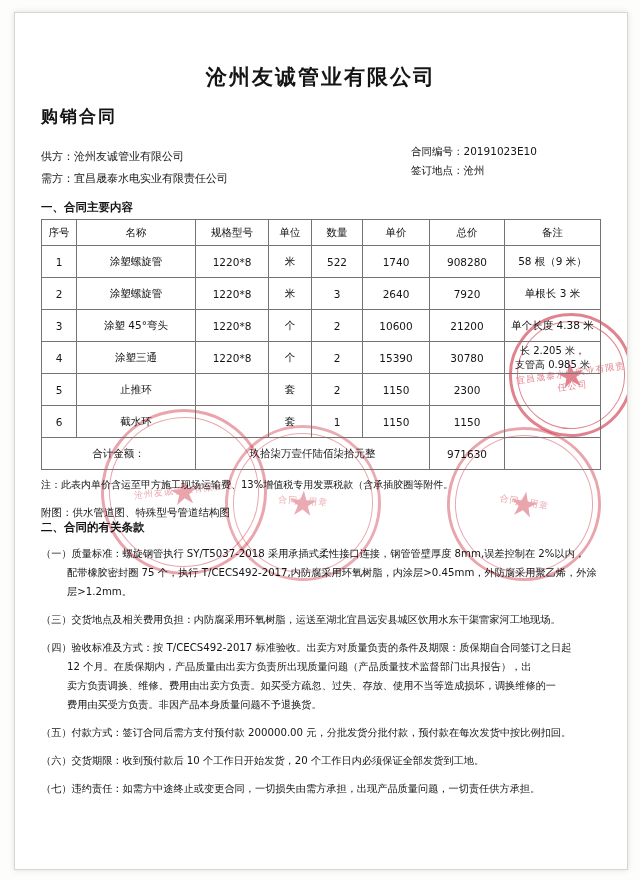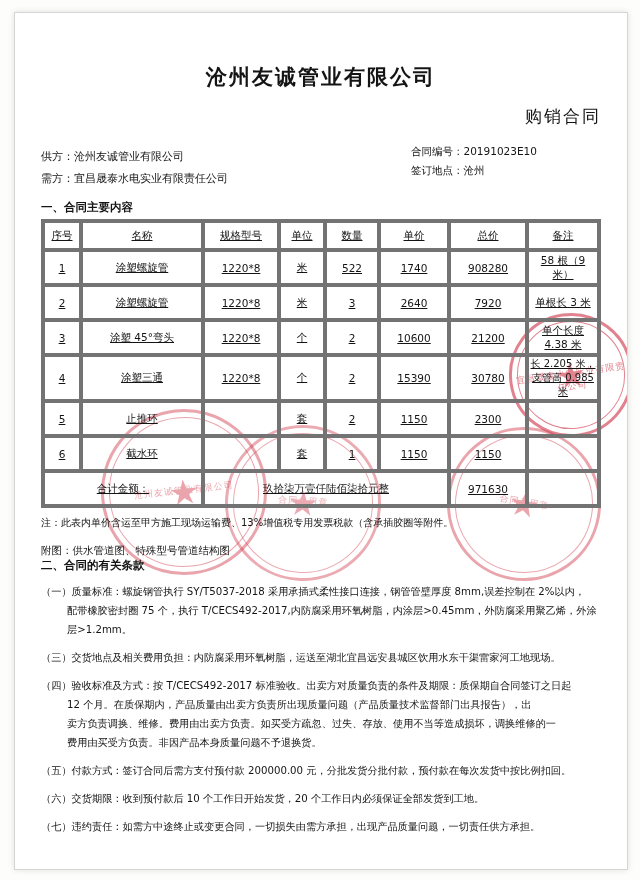--- a/index.html
+++ b/index.html
@@ -35,24 +35,24 @@
   }
   .title1 {
     text-align: center;
     font-family: "DejaVu Serif", "Liberation Serif", serif;
     font-size: 21px;
     font-weight: bold;
     letter-spacing: 2px;
     margin-top: 28px;
   }
   .title2 {
-    text-align: right;
+    text-align: left;
     font-family: "DejaVu Serif", "Liberation Serif", serif;
     font-size: 17px;
-    font-weight: normal;
+    font-weight: bold;
     letter-spacing: 2px;
     margin-top: 14px;
   }
   .parties {
     margin-top: 18px;
     font-size: 11px;
     position: relative;
     line-height: 22px;
   }
   .party-line {
@@ -72,26 +72,25 @@
     font-weight: bold;
     margin-top: 10px;
     margin-bottom: 4px;
   }
   table.main {
     border-collapse: collapse;
     width: 100%;
     font-size: 10.5px;
   }
   table.main th, table.main td {
-    border: 4px solid #737373;
+    border: 1px solid #737373;
     text-align: center;
     padding: 0;
     height: 31px;
     font-weight: normal;
-    text-decoration: underline;
   }
   table.main th {
     font-weight: normal;
     height: 25px;
   }
   .c-no { width: 34px; }
   .c-name { width: 118px; }
   .c-spec { width: 72px; }
   .c-unit { width: 42px; }
   .c-qty { width: 50px; }

